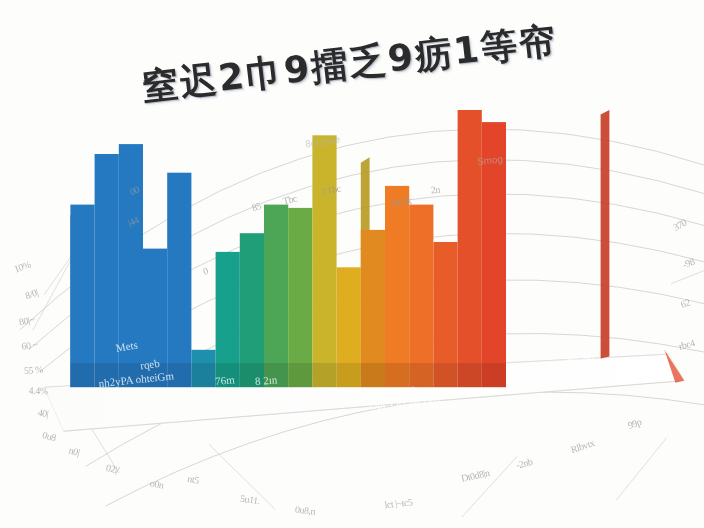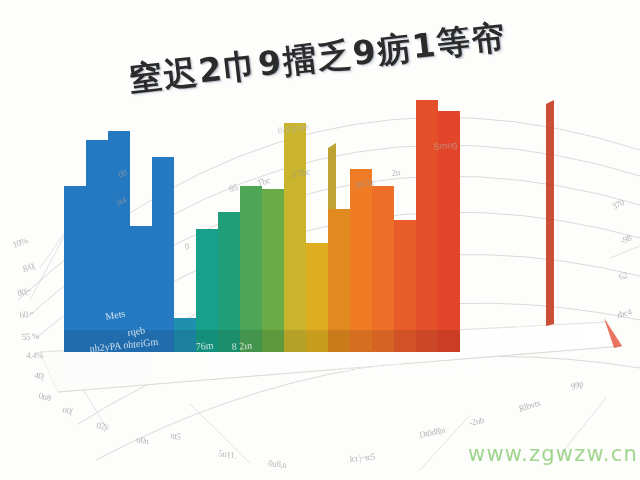--- a/index.html
+++ b/index.html
@@ -183,14 +183,13 @@
       <text class="scribble-white" x="232" y="350" transform="rotate(-4 232 350)">8 2ın</text>
       <text class="scribble-white" x="336" y="372" transform="rotate(-3 336 372)">Oβc Oεt nβ Dβs</text>
       <text class="scribble-white" x="352" y="360" transform="rotate(-3 352 360)">Aδjs β</text>
       <text class="scribble-white" x="392" y="376" transform="rotate(-4 392 376)">0iC88F AAβUεCᵉ ıαε ıC0 βιεCαı</text>
       <text class="scribble-white" x="520" y="348" transform="rotate(-5 520 348)">3n8 9β</text>
       <text class="scribble-white" x="516" y="330" transform="rotate(-5 516 330)">9ιε 8b</text>
     </g>
   </svg>
 
   <div id="title">窒迟2巾9擂乏9疬1等帘</div>
-  <div id="watermark">www.zgwzw.cn</div>
 </div>
 
 </body></html>

